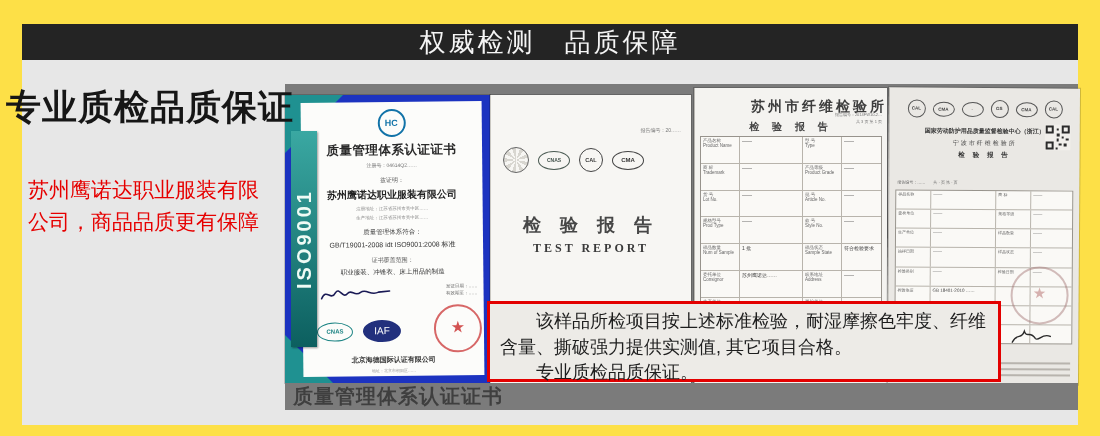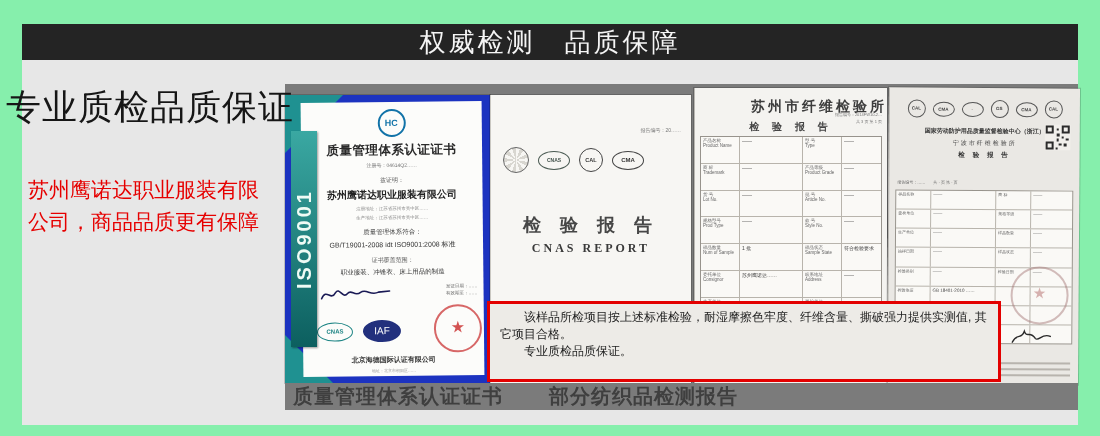--- a/index.html
+++ b/index.html
@@ -1,24 +1,24 @@
 <!DOCTYPE html>
 <html><head>
 <meta charset="utf-8">
 <style>
   html,body{margin:0;padding:0;background:#fff;}
-  .page{position:relative;width:1100px;height:436px;background:#86efac;overflow:hidden;
+  .page{position:relative;width:1100px;height:436px;background:#fde047;overflow:hidden;
         font-family:"Liberation Sans",sans-serif;}
   
   .banner{position:absolute;left:22px;top:24px;width:1056px;height:36px;background:#242424;
           display:flex;align-items:center;justify-content:center;}
   .banner span{color:#f5f5f5;font-size:26px;letter-spacing:3px;font-weight:500;}
   
   .panel{position:absolute;left:22px;top:60px;width:1056px;height:365px;background:#e7e7e7;}
-  .heading{position:absolute;left:6px;top:84px;font-size:35px;font-weight:400;color:#161616;letter-spacing:1px;z-index:3;}
+  .heading{position:absolute;left:6px;top:84px;font-size:35px;font-weight:700;color:#161616;letter-spacing:1px;z-index:3;}
   .sub{position:absolute;left:28px;top:174px;width:246px;font-size:21px;line-height:1.5;color:#e60000;z-index:3;}
   
   .collage{position:absolute;left:285px;top:84px;width:793px;height:326px;background:#7b7b7b;z-index:2;}
   .doc{position:absolute;box-shadow:0 0 0 1px rgba(0,0,0,.18);}
   
   .doc1{left:0;top:11px;width:205px;height:288px;background:#1c33c0;overflow:hidden;}
   .tri-tl{position:absolute;left:0;top:0;width:0;height:0;border-top:58px solid #1f9191;border-right:58px solid transparent;}
   .tri-bl{position:absolute;left:0;bottom:0;width:0;height:0;border-bottom:48px solid #1f9191;border-right:48px solid transparent;}
   .cert-paper{position:absolute;left:17px;top:7px;right:7px;bottom:7px;background:#fcfcfa;
               transform:rotate(-.6deg);text-align:center;overflow:hidden;}
@@ -99,21 +99,21 @@
   .stamp4 span{font-size:15px;color:rgba(160,70,70,.4);line-height:50px;}
   .sig4{position:absolute;right:24px;bottom:38px;}
   .foot4{position:absolute;right:8px;bottom:8px;width:100px;}
   .foot4 div{height:2px;background:#b8b4ae;margin-top:4px;}
   
   .box1{position:absolute;left:202px;top:168px;width:373px;height:44px;background:#f4f2ee;
         border:3px solid #e30000;z-index:6;display:flex;align-items:center;box-sizing:border-box;}
   .box1 span{font-size:12.5px;color:#1d1d1d;letter-spacing:-.2px;padding-left:8px;white-space:nowrap;}
   .box2{position:absolute;left:202px;top:217px;width:514px;height:81px;background:#edebe7;
         border:3px solid #e30000;z-index:6;box-sizing:border-box;padding:5px 10px 0;}
-  .box2 p{margin:0;font-size:12px;line-height:1.42;color:#1d1d1d;text-indent:2em;}
+  .box2 p{margin:0;font-size:18px;line-height:1.42;color:#1d1d1d;text-indent:2em;}
   
   .caption{position:absolute;left:0;top:299px;width:793px;height:27px;background:#7b7b7b;z-index:5;
            display:flex;align-items:center;gap:46px;padding-left:8px;box-sizing:border-box;}
   .caption span{font-size:20px;font-weight:700;color:#3f3f3f;letter-spacing:1px;}
 </style>
 </head>
 <body>
 
 <div class="page">
 
@@ -169,21 +169,21 @@
 
     <div class="doc doc2">
       <div class="rno2">报告编号：20……</div>
       <div class="logos2">
         <div class="seal-round"></div>
         <div class="oval-b cnas2">CNAS</div>
         <div class="oval-b cal2">CAL</div>
         <div class="oval-b cma2">CMA</div>
       </div>
       <div class="t1">检 验 报 告</div>
-      <div class="t2">CNAS REPORT</div>
+      <div class="t2">TEST REPORT</div>
     </div>
 
     <div class="doc doc3">
       <div class="org3">苏州市纤维检验所</div>
       <div class="t3">检 验 报 告</div>
       <div class="rno3">
         <div>报告编号：2014FW10-2…</div>
         <div>共 3 页 第 1 页</div>
       </div>
       <div class="tbl tbl3">
@@ -354,17 +354,16 @@
       </div>
     </div>
 
     <div class="box2">
       <p>该样品所检项目按上述标准检验，耐湿摩擦色牢度、纤维含量、撕破强力提供实测值, 其它项目合格。</p>
       <p>专业质检品质保证。</p>
     </div>
 
     <div class="caption">
       <span>质量管理体系认证证书</span>
-      <span>部分纺织品检测报告</span>
     </div>
 
   </div>
 </div>
 
 </body></html>

